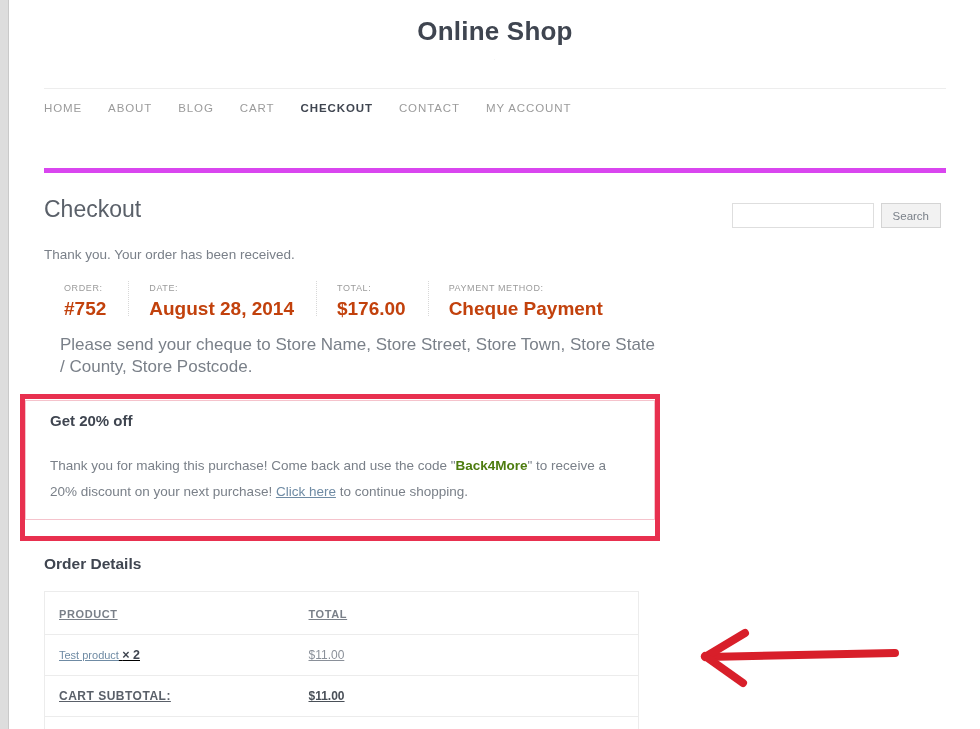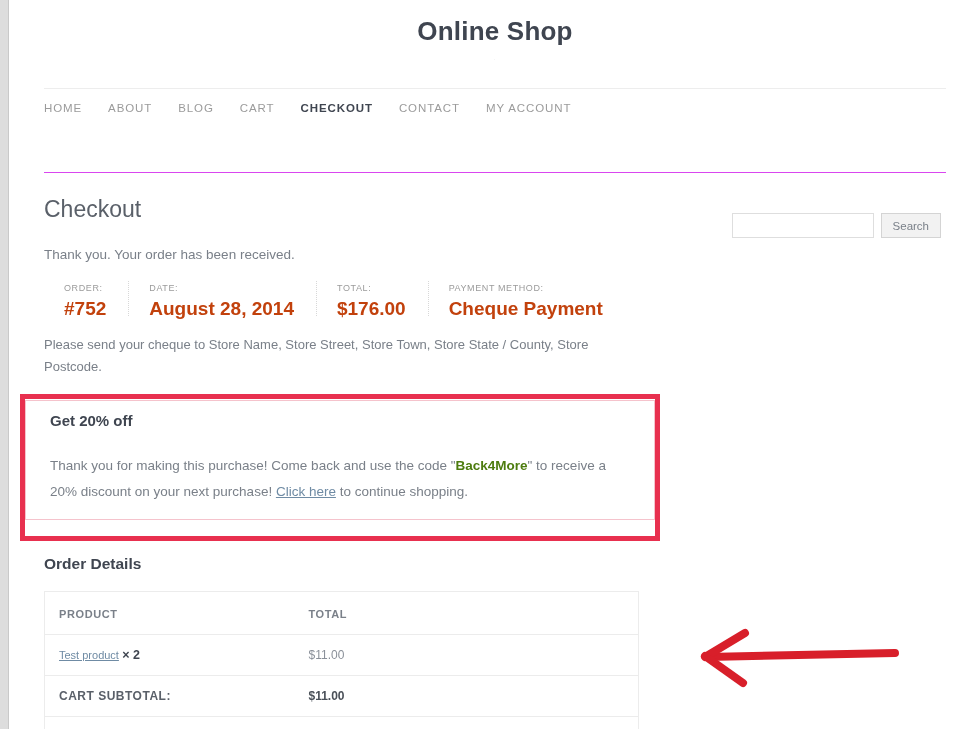--- a/index.html
+++ b/index.html
@@ -46,21 +46,21 @@
     font-size: 7px;
     color: #f2f2f2;
     letter-spacing: 1px;
     margin-top: 8px;
   }
 
   
   .nav-wrap {
     margin: 14px 34px 0 34px;
     border-top: 1px solid #ededed;
-    border-bottom: 1px solid #d946ef;
+    border-bottom: 5px solid #d946ef;
     height: 85px;
   }
   .nav {
     display: flex;
     align-items: flex-start;
     padding-top: 13px;
     gap: 0;
   }
   .nav-item {
     font-size: 11.5px;
@@ -118,24 +118,24 @@
     margin-bottom: 5px;
   }
   .os-value {
     display: block;
     font-size: 19px;
     font-weight: bold;
     color: #c2410c;
   }
 
   .cheque-note {
-    font-size: 13px;
+    font-size: 17px;
     color: #7a8089;
     line-height: 22px;
-    margin: 0 0 16px 0;
+    margin: 0 0 16px 16px;
     max-width: 600px;
   }
 
   
   .promo-box {
     position: relative;
     width: 640px;
     margin-left: -24px;
     border: 5px solid #e8304f;
     background: #ffffff;
@@ -187,20 +187,21 @@
     width: 595px;
     border-collapse: collapse;
     border: 1px solid #ececec;
     table-layout: fixed;
   }
   .order-table th, .order-table td {
     text-align: left;
     padding: 13px 14px;
     border-bottom: 1px solid #ececec;
     font-size: 12px;
+    text-decoration: underline;
   }
   .order-table th {
     font-size: 11px;
     letter-spacing: 0.6px;
     text-transform: uppercase;
     color: #7a8089;
     font-weight: bold;
     padding-top: 16px;
     padding-bottom: 14px;
   }
@@ -220,21 +221,21 @@
     text-transform: uppercase;
     color: #5a6069;
     margin-left: 16px;
   }
   .amount-bold { font-weight: bold; color: #4a5058; font-size: 12.5px; }
 
   
   .search-widget {
     position: absolute;
     right: 5px;
-    top: 40px;
+    top: 30px;
     display: flex;
     align-items: flex-end;
     gap: 7px;
   }
   .search-input {
     width: 142px;
     height: 25px;
     border: 1px solid #dedede;
     background: #fff;
     outline: none;

